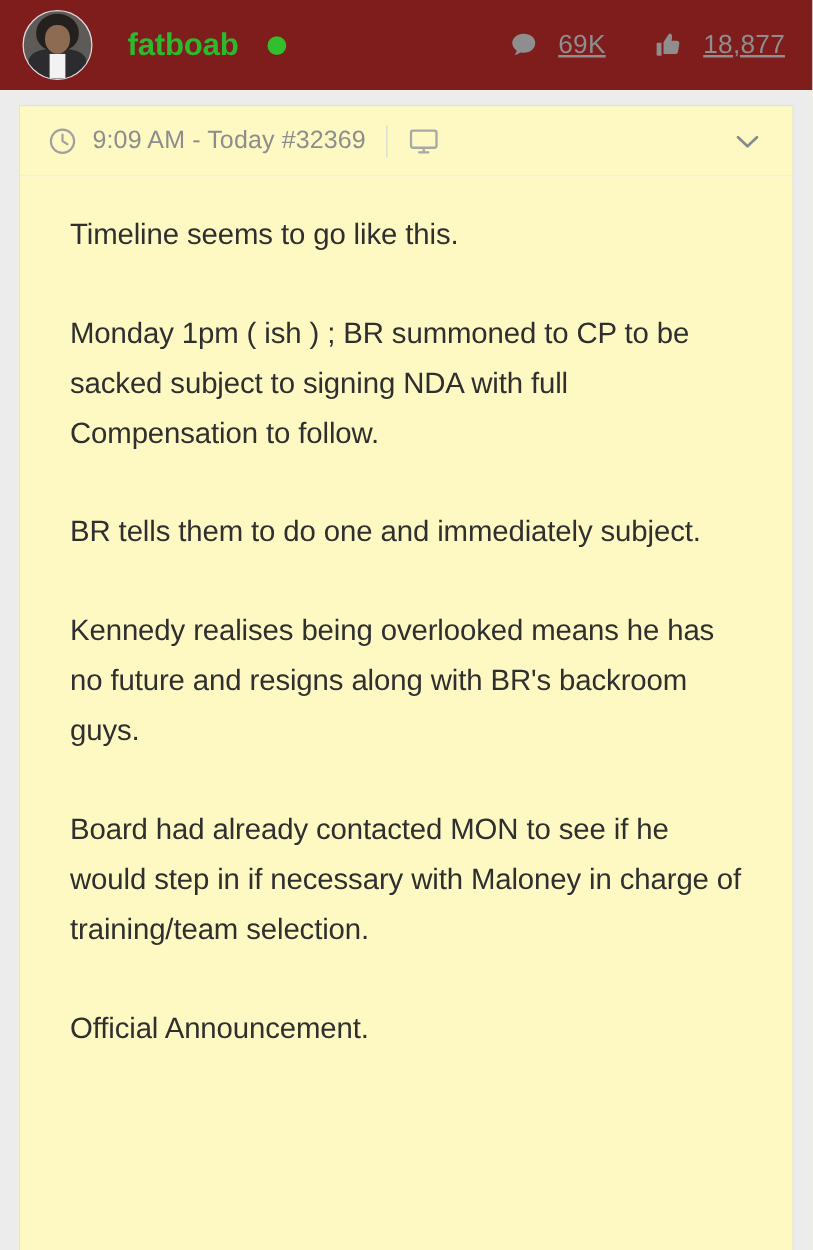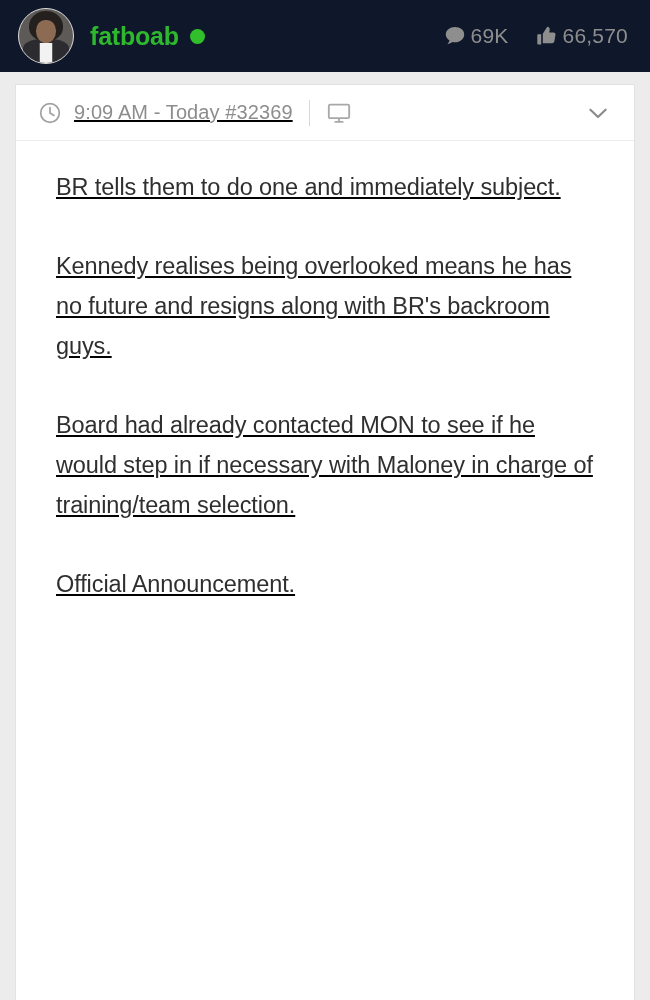--- a/index.html
+++ b/index.html
@@ -23,21 +23,22 @@
     box-sizing: border-box;
   }
 
   
   .header {
     height: 72px;
     display: flex;
     align-items: center;
     padding: 0 22px 0 18px;
     box-sizing: border-box;
-    background: #0f172a;
+    background: #7f1d1d;
+    gap: 12px;
   }
   .avatar {
     width: 54px;
     height: 54px;
     border-radius: 50%;
     overflow: hidden;
     flex: 0 0 auto;
     background: #5d5a57;
     position: relative;
     border: 1px solid #dcdcdc;
@@ -100,36 +101,35 @@
   }
   .header-spacer { flex: 1 1 auto; }
 
   .stat {
     display: flex;
     align-items: center;
     color: #8e8e8e;
     font-size: 21px;
     margin-left: 26px;
   }
-  .stat .stat-val { margin-left: 4px; letter-spacing: 0.2px; }
+  .stat .stat-val { margin-left: 16px; letter-spacing: 0.2px; text-decoration: underline; }
   .icon-svg { display: block; }
 
   
   .card {
     position: absolute;
     left: 15px;
     right: 15px;
     top: 84px;
     bottom: 0;
-    background: #ffffff;
+    background: #fef9c3;
     border: 1px solid #e2e2e2;
     border-bottom: none;
     box-sizing: border-box;
     overflow: hidden;
-    text-decoration: underline;
   }
 
   .post-head {
     height: 56px;
     display: flex;
     align-items: center;
     padding: 0 18px 0 22px;
     box-sizing: border-box;
     border-bottom: 1px solid #ededed;
   }
@@ -191,21 +191,21 @@
       </span>
       <span class="stat-val">69K</span>
     </div>
 
     <div class="stat">
       <span class="icon-wrap">
         <svg class="icon-svg" width="24" height="24" viewBox="0 0 24 24" aria-hidden="true">
           <path fill="#8e8e8e" d="M3.2 10.2h3v10.3h-3c-.5 0-.9-.4-.9-.9v-8.5c0-.5.4-.9.9-.9zm4.6-.4l4.1-6.5c.3-.5 1-.7 1.5-.4.9.5 1.4 1.5 1.3 2.5l-.4 3.1h4.3c1.2 0 2.1 1.1 1.9 2.3l-1.1 6.5c-.2 1.1-1.1 1.9-2.2 1.9H7.8V9.8z"></path>
         </svg>
       </span>
-      <span class="stat-val">66,570</span>
+      <span class="stat-val">18,877</span>
     </div>
   </div>
 
   <div class="card">
 
     <div class="post-head">
       <span class="clock-icon">
         <svg class="icon-svg" width="24" height="24" viewBox="0 0 24 24" aria-hidden="true">
           <circle cx="12" cy="12" r="9.3" fill="none" stroke="#a0a0a0" stroke-width="1.7"></circle>
           <path d="M12 6.6V12l4 2.4" fill="none" stroke="#a0a0a0" stroke-width="1.7" stroke-linecap="round"></path>
@@ -227,20 +227,22 @@
       <span class="post-head-spacer"></span>
 
       <span class="chevron">
         <svg class="icon-svg" width="28" height="28" viewBox="0 0 24 24" aria-hidden="true">
           <path d="M5.5 9.2L12 15.4l6.5-6.2" fill="none" stroke="#8b8b8b" stroke-width="1.9" stroke-linecap="round" stroke-linejoin="round"></path>
         </svg>
       </span>
     </div>
 
     <div class="post-body">
+      <p class="para">Timeline seems to go like this.</p>
+      <p class="para">Monday 1pm ( ish ) ; BR summoned to CP to be sacked subject to signing NDA with full Compensation to follow.</p>
       <p class="para">BR tells them to do one and immediately subject.</p>
       <p class="para">Kennedy realises being overlooked means he has no future and resigns along with BR's backroom guys.</p>
       <p class="para">Board had already contacted MON to see if he would step in if necessary with Maloney in charge of training/team selection.</p>
       <p class="para">Official Announcement.</p>
     </div>
 
   </div>
 </div>
 
 </body></html>

